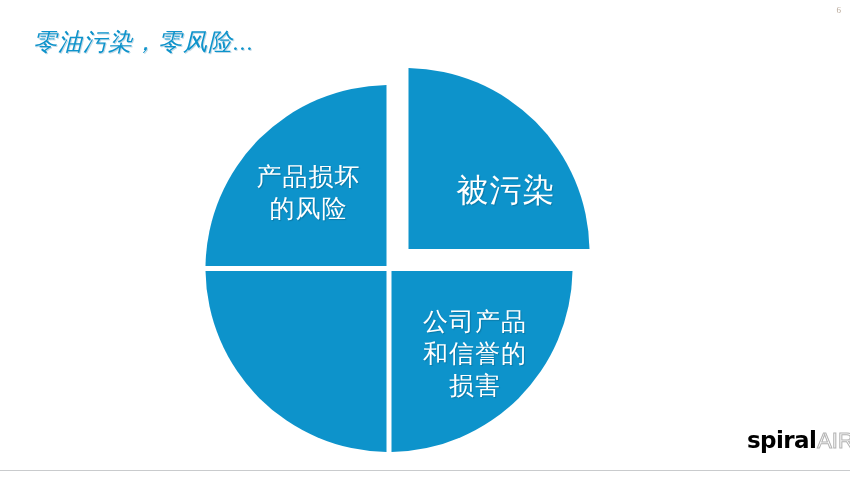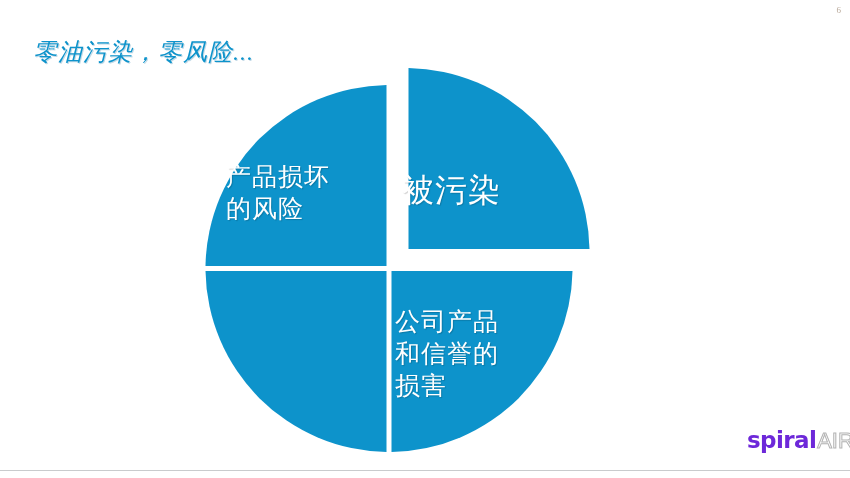--- a/index.html
+++ b/index.html
@@ -27,21 +27,21 @@
     line-height: 11px;
     color: #b9a99a;
     font-family: "Liberation Serif", "DejaVu Serif", serif;
     letter-spacing: 0;
   }
 
   
   #slide-title {
     position: absolute;
     left: 33px;
-    top: 37px;
+    top: 27px;
     font-size: 24px;
     line-height: 30px;
     font-style: italic;
     font-weight: 400;
     color: #0d93cb;
     font-family: "Liberation Serif", "DejaVu Serif", serif;
     letter-spacing: 1px;
     white-space: nowrap;
     text-shadow: 1px 1px 0 rgba(120,170,200,.45);
   }
@@ -54,34 +54,35 @@
     width: 410px;
     height: 412px;
   }
   #pie-svg { display: block; width: 410px; height: 412px; }
 
   .slice-label {
     position: absolute;
     color: #ffffff;
     font-family: "Liberation Sans", "DejaVu Sans", sans-serif;
     font-weight: 400;
+    text-align: center;
     line-height: 1.28;
     letter-spacing: 1px;
     text-shadow: 1px 1px 1px rgba(0,0,0,.18);
     white-space: pre-line;
     pointer-events: none;
   }
   #label-top-left {
     left: 36px;
     top: 100px;
     width: 165px;
     font-size: 25px;
   }
   #label-top-right {
-    left: 212px;
+    left: 226px;
     top: 110px;
     width: 180px;
     font-size: 32px;
   }
   #label-bottom-left {
     left: 36px;
     top: 222px;
     width: 165px;
     font-size: 25px;
   }
@@ -110,21 +111,21 @@
     height: 28px;
     display: flex;
     align-items: baseline;
     white-space: nowrap;
   }
   #logo-spiral {
     font-family: "DejaVu Sans", "Liberation Sans", sans-serif;
     font-weight: bold;
     font-size: 23px;
     line-height: 23px;
-    color: #6d28d9;
+    color: #000000;
     letter-spacing: -0.6px;
   }
   #logo-air {
     font-family: "Liberation Sans", "DejaVu Sans", sans-serif;
     font-weight: 400;
     font-size: 22px;
     line-height: 22px;
     color: #ffffff;
     letter-spacing: 0px;
     margin-left: 1px;

